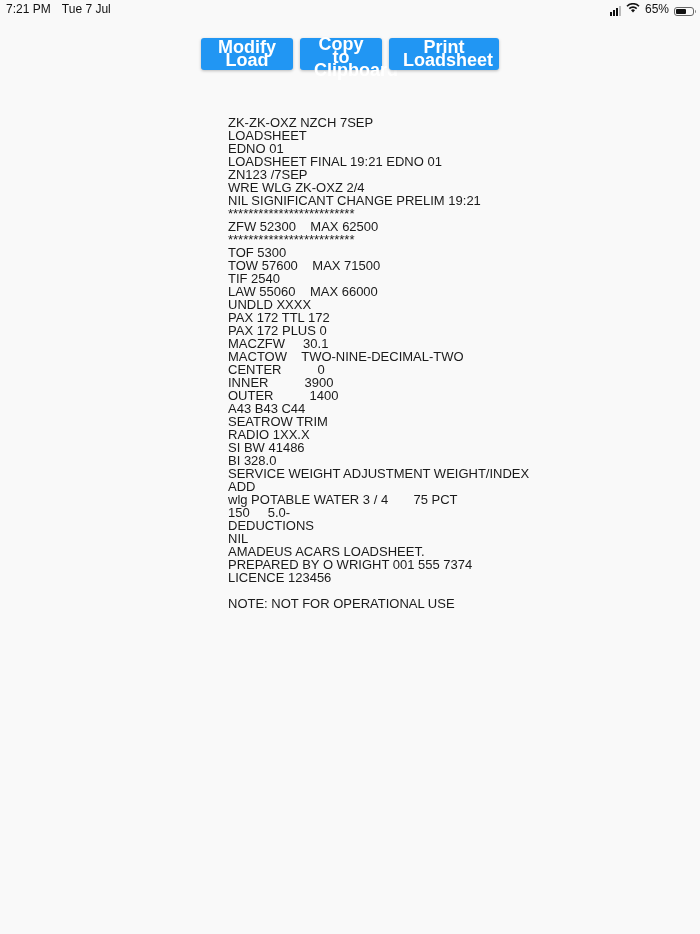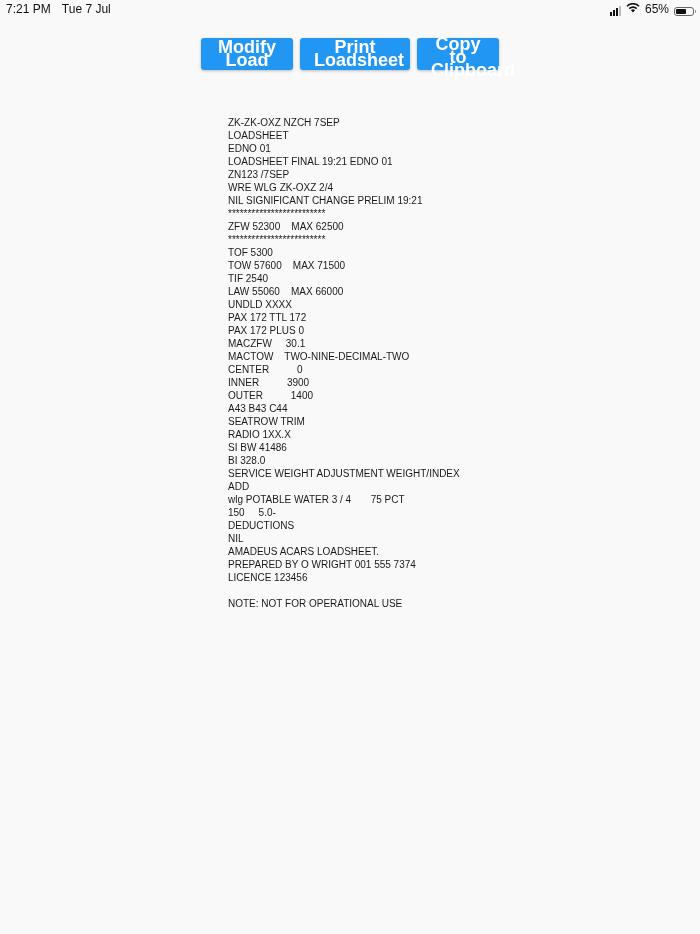--- a/index.html
+++ b/index.html
@@ -94,21 +94,21 @@
     text-align: center;
     cursor: pointer;
   }
   .btn-modify { width: 92px; }
   .btn-copy { width: 82px; }
   .btn-print { width: 110px; }
   .loadsheet {
     position: absolute;
     top: 116px;
     left: 228px;
-    font-size: 10px;
+    font-size: 13px;
     line-height: 13px;
     color: #1a1a1a;
     white-space: pre;
   }
   .loadsheet .line { display: block; height: 13px; }
 </style>
 </head>
 <body>
 
 <div class="status-bar">
@@ -134,22 +134,22 @@
     <span class="battery-icon">
       <span class="level" style="width:65%"></span>
     </span>
   </div>
 </div>
 
 <div class="toolbar">
   <button class="btn btn-modify">
     <span>Modify Load</span>
   </button>
-  <button class="btn btn-print">
-    <span>Print Loadsheet</span>
-  </button>
   <button class="btn btn-copy">
     <span>Copy to</span><br>
     <span>Clipboard</span>
+  </button>
+  <button class="btn btn-print">
+    <span>Print Loadsheet</span>
   </button>
 </div>
 
 <div class="loadsheet" id="loadsheet"><span class="line">ZK-ZK-OXZ NZCH 7SEP</span><span class="line">LOADSHEET</span><span class="line">EDNO 01</span><span class="line">LOADSHEET FINAL 19:21 EDNO 01</span><span class="line">ZN123 /7SEP</span><span class="line">WRE WLG ZK-OXZ 2/4</span><span class="line">NIL SIGNIFICANT CHANGE PRELIM 19:21</span><span class="line">*************************</span><span class="line">ZFW 52300    MAX 62500</span><span class="line">*************************</span><span class="line">TOF 5300</span><span class="line">TOW 57600    MAX 71500</span><span class="line">TIF 2540</span><span class="line">LAW 55060    MAX 66000</span><span class="line">UNDLD XXXX</span><span class="line">PAX 172 TTL 172</span><span class="line">PAX 172 PLUS 0</span><span class="line">MACZFW     30.1</span><span class="line">MACTOW    TWO-NINE-DECIMAL-TWO</span><span class="line">CENTER          0</span><span class="line">INNER          3900</span><span class="line">OUTER          1400</span><span class="line">A43 B43 C44</span><span class="line">SEATROW TRIM</span><span class="line">RADIO 1XX.X</span><span class="line">SI BW 41486</span><span class="line">BI 328.0</span><span class="line">SERVICE WEIGHT ADJUSTMENT WEIGHT/INDEX</span><span class="line">ADD</span><span class="line">wlg POTABLE WATER 3 / 4       75 PCT</span><span class="line">150     5.0-</span><span class="line">DEDUCTIONS</span><span class="line">NIL</span><span class="line">AMADEUS ACARS LOADSHEET.</span><span class="line">PREPARED BY O WRIGHT 001 555 7374</span><span class="line">LICENCE 123456</span><span class="line"></span><span class="line">NOTE: NOT FOR OPERATIONAL USE</span></div>
 
 </body></html>

